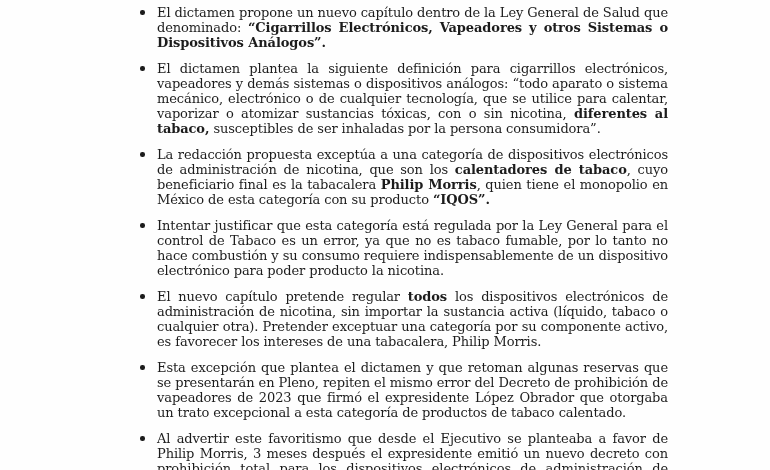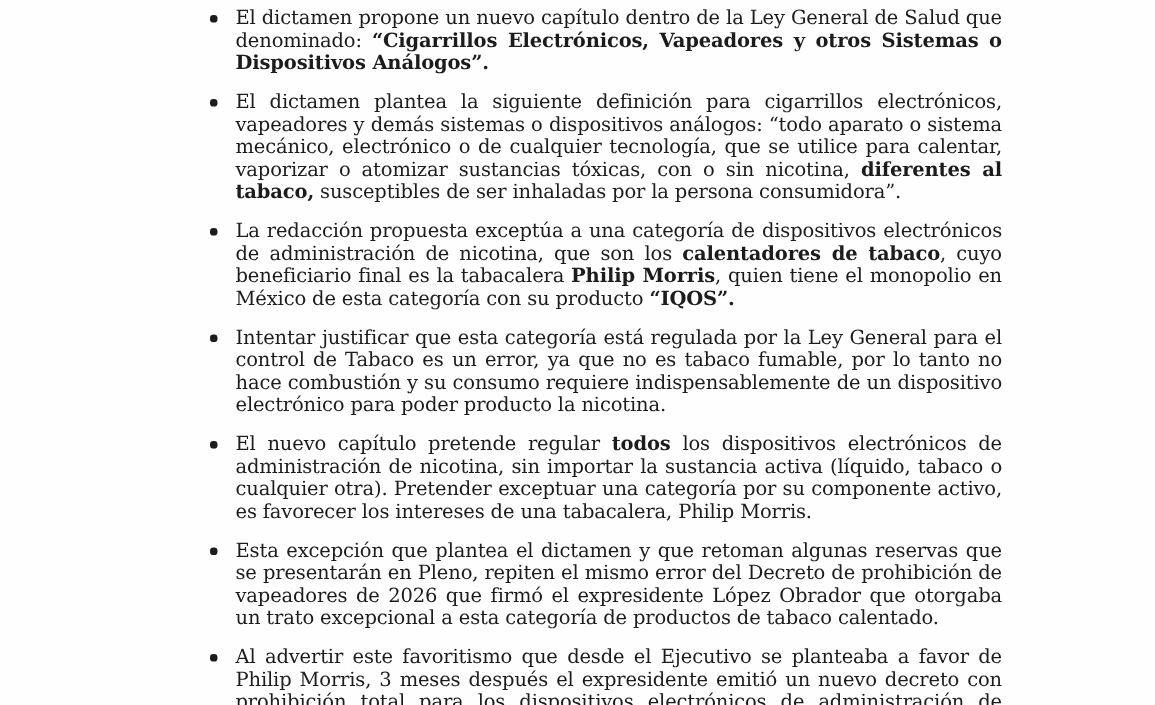--- a/index.html
+++ b/index.html
@@ -53,16 +53,16 @@
 </head>
 <body style="background: rgb(254, 254, 254); color: rgb(28, 28, 28);">
 
 <div class="page">
   <ul class="bullet-list">
       <li class="bullet-item"><span class="marker"></span><span><span>El dictamen propone un nuevo capítulo dentro de la Ley General de Salud que denominado: </span><span class="b">“Cigarrillos Electrónicos, Vapeadores y otros Sistemas o Dispositivos Análogos”.</span></span></li>
       <li class="bullet-item"><span class="marker"></span><span><span>El dictamen plantea la siguiente definición para cigarrillos electrónicos, vapeadores y demás sistemas o dispositivos análogos: “todo aparato o sistema mecánico, electrónico o de cualquier tecnología, que se utilice para calentar, vaporizar o atomizar sustancias tóxicas, con o sin nicotina, </span><span class="b">diferentes al tabaco,</span><span> susceptibles de ser inhaladas por la persona consumidora”.</span></span></li>
       <li class="bullet-item"><span class="marker"></span><span><span>La redacción propuesta exceptúa a una categoría de dispositivos electrónicos de administración de nicotina, que son los </span><span class="b">calentadores de tabaco</span><span>, cuyo beneficiario final es la tabacalera </span><span class="b">Philip Morris</span><span>, quien tiene el monopolio en México de esta categoría con su producto </span><span class="b">“IQOS”.</span></span></li>
       <li class="bullet-item"><span class="marker"></span><span><span>Intentar justificar que esta categoría está regulada por la Ley General para el control de Tabaco es un error, ya que no es tabaco fumable, por lo tanto no hace combustión y su consumo requiere indispensablemente de un dispositivo electrónico para poder producto la nicotina.</span></span></li>
       <li class="bullet-item"><span class="marker"></span><span><span>El nuevo capítulo pretende regular </span><span class="b">todos</span><span> los dispositivos electrónicos de administración de nicotina, sin importar la sustancia activa (líquido, tabaco o cualquier otra). Pretender exceptuar una categoría por su componente activo, es favorecer los intereses de una tabacalera, Philip Morris.</span></span></li>
-      <li class="bullet-item"><span class="marker"></span><span><span>Esta excepción que plantea el dictamen y que retoman algunas reservas que se presentarán en Pleno, repiten el mismo error del Decreto de prohibición de vapeadores de 2026 que firmó el expresidente López Obrador que otorgaba un trato excepcional a esta categoría de productos de tabaco calentado.</span></span></li>
+      <li class="bullet-item"><span class="marker"></span><span><span>Esta excepción que plantea el dictamen y que retoman algunas reservas que se presentarán en Pleno, repiten el mismo error del Decreto de prohibición de vapeadores de 2023 que firmó el expresidente López Obrador que otorgaba un trato excepcional a esta categoría de productos de tabaco calentado.</span></span></li>
       <li class="bullet-item"><span class="marker"></span><span><span>Al advertir este favoritismo que desde el Ejecutivo se planteaba a favor de Philip Morris, 3 meses después el expresidente emitió un nuevo decreto con prohibición total para los dispositivos electrónicos de administración de nicotina.</span></span></li>
     </ul>
 </div>
 
 </body></html>

